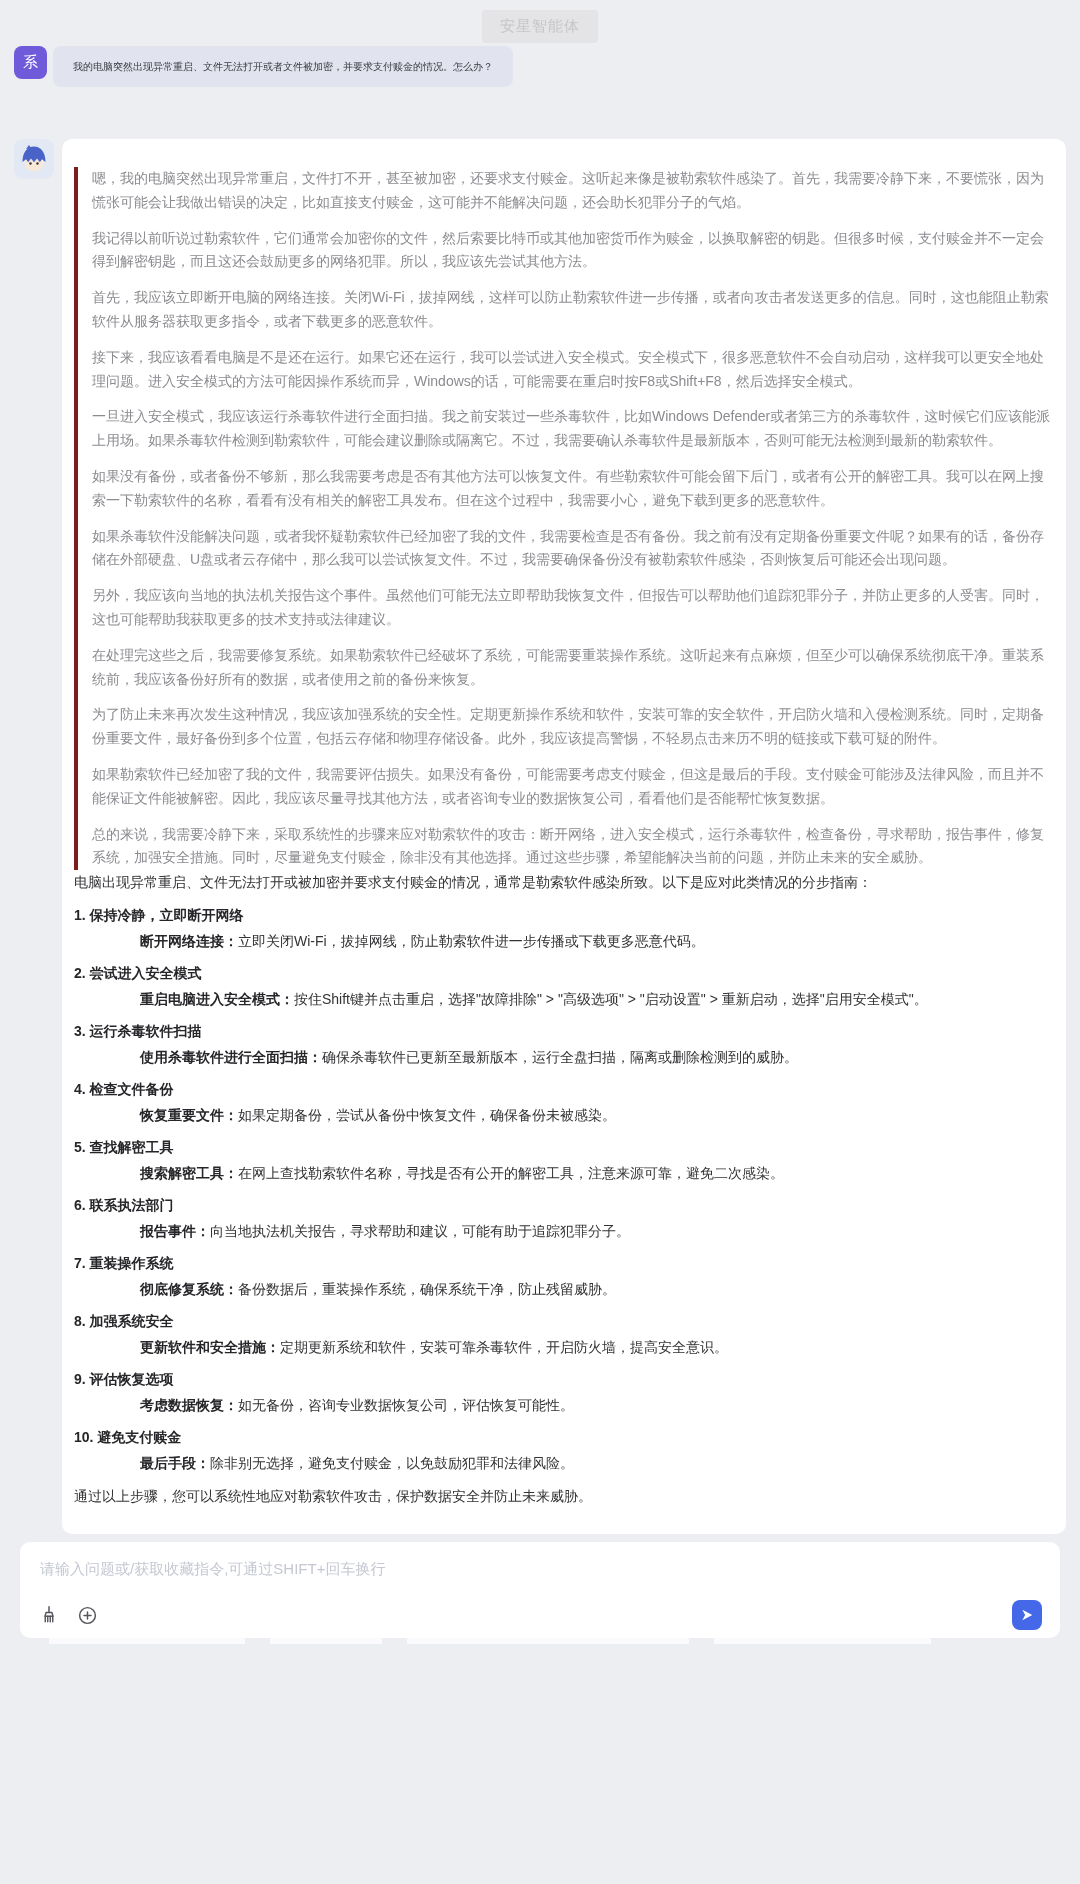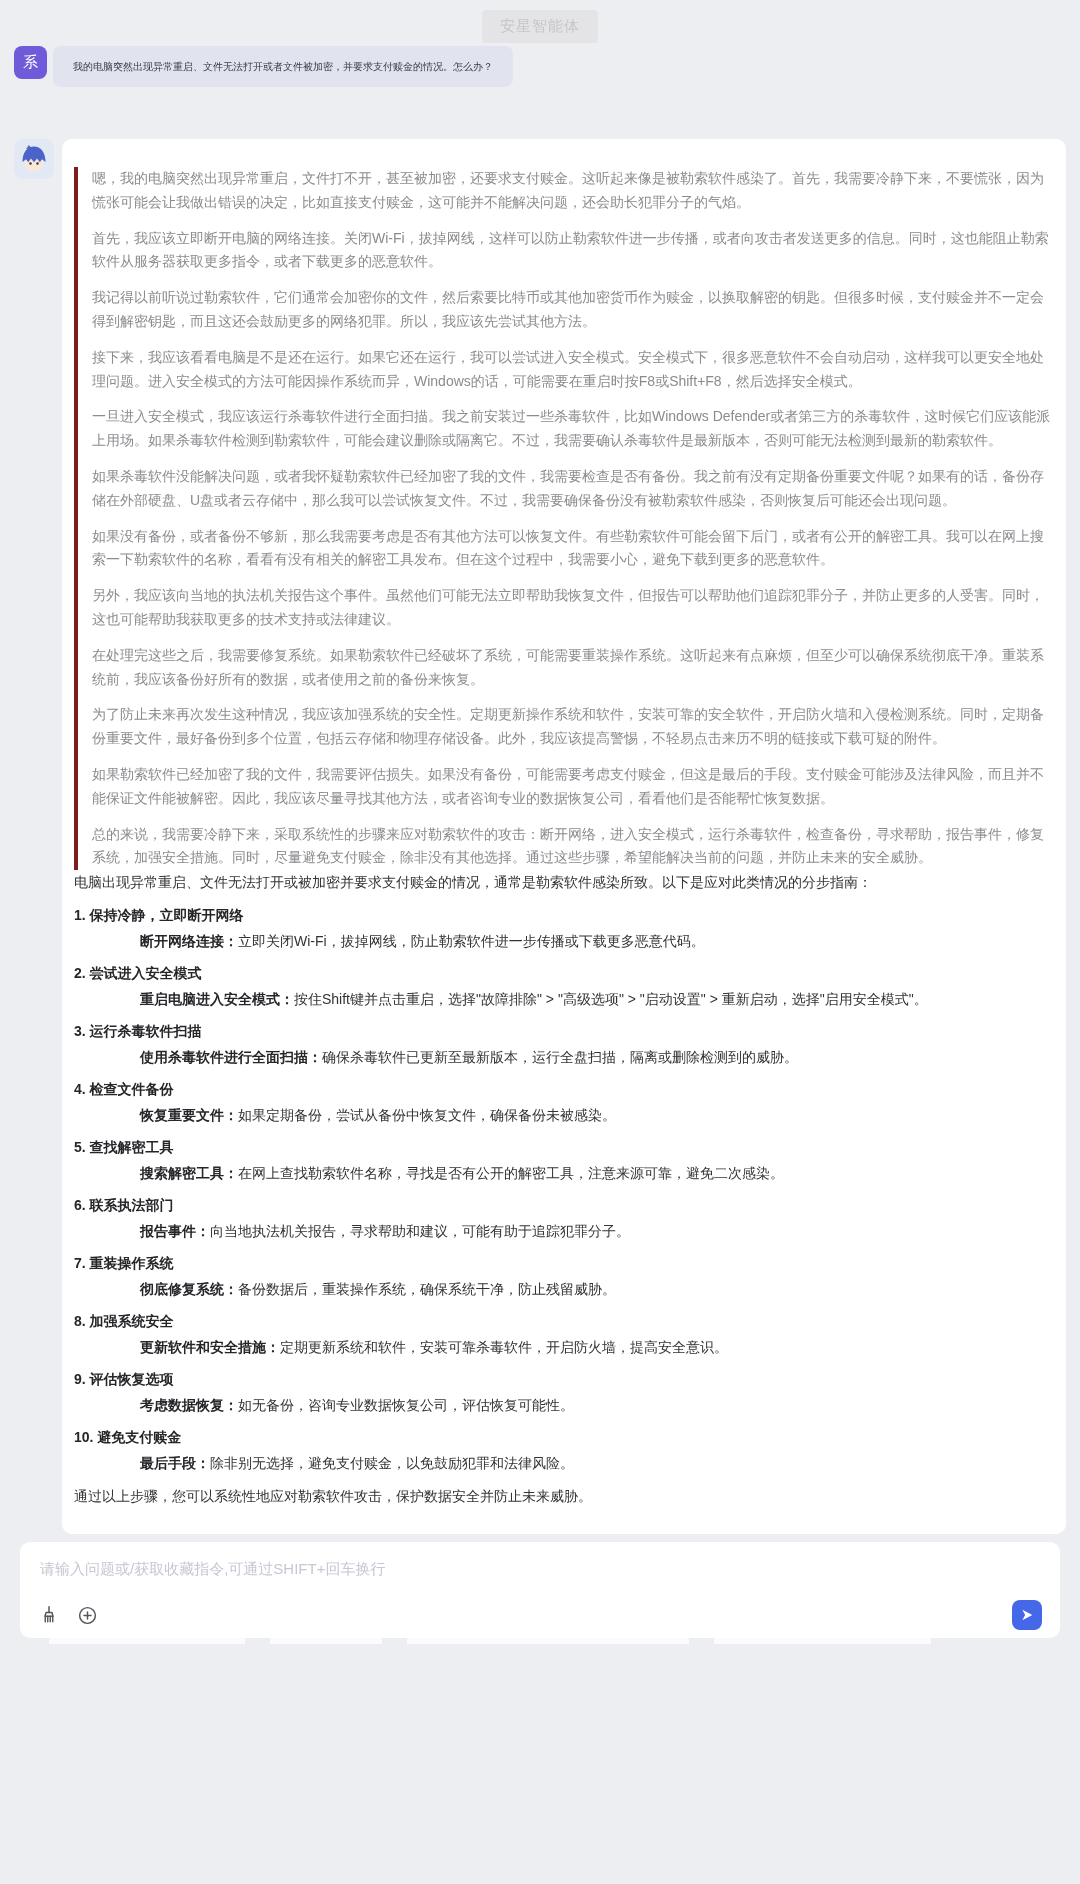--- a/index.html
+++ b/index.html
@@ -115,31 +115,31 @@
         <path d="M12 10l3-4 2 3z" fill="#4a63c8"></path>
       </svg>
     </div>
 
     <div class="assistant-card">
 
       <div class="thinking">
 
           <p class="think-p">嗯，我的电脑突然出现异常重启，文件打不开，甚至被加密，还要求支付赎金。这听起来像是被勒索软件感染了。首先，我需要冷静下来，不要慌张，因为慌张可能会让我做出错误的决定，比如直接支付赎金，这可能并不能解决问题，还会助长犯罪分子的气焰。</p>
 
+          <p class="think-p">我记得以前听说过勒索软件，它们通常会加密你的文件，然后索要比特币或其他加密货币作为赎金，以换取解密的钥匙。但很多时候，支付赎金并不一定会得到解密钥匙，而且这还会鼓励更多的网络犯罪。所以，我应该先尝试其他方法。</p>
+
           <p class="think-p">首先，我应该立即断开电脑的网络连接。关闭Wi-Fi，拔掉网线，这样可以防止勒索软件进一步传播，或者向攻击者发送更多的信息。同时，这也能阻止勒索软件从服务器获取更多指令，或者下载更多的恶意软件。</p>
 
-          <p class="think-p">我记得以前听说过勒索软件，它们通常会加密你的文件，然后索要比特币或其他加密货币作为赎金，以换取解密的钥匙。但很多时候，支付赎金并不一定会得到解密钥匙，而且这还会鼓励更多的网络犯罪。所以，我应该先尝试其他方法。</p>
-
           <p class="think-p">接下来，我应该看看电脑是不是还在运行。如果它还在运行，我可以尝试进入安全模式。安全模式下，很多恶意软件不会自动启动，这样我可以更安全地处理问题。进入安全模式的方法可能因操作系统而异，Windows的话，可能需要在重启时按F8或Shift+F8，然后选择安全模式。</p>
 
           <p class="think-p">一旦进入安全模式，我应该运行杀毒软件进行全面扫描。我之前安装过一些杀毒软件，比如Windows Defender或者第三方的杀毒软件，这时候它们应该能派上用场。如果杀毒软件检测到勒索软件，可能会建议删除或隔离它。不过，我需要确认杀毒软件是最新版本，否则可能无法检测到最新的勒索软件。</p>
 
+          <p class="think-p">如果没有备份，或者备份不够新，那么我需要考虑是否有其他方法可以恢复文件。有些勒索软件可能会留下后门，或者有公开的解密工具。我可以在网上搜索一下勒索软件的名称，看看有没有相关的解密工具发布。但在这个过程中，我需要小心，避免下载到更多的恶意软件。</p>
+
           <p class="think-p">如果杀毒软件没能解决问题，或者我怀疑勒索软件已经加密了我的文件，我需要检查是否有备份。我之前有没有定期备份重要文件呢？如果有的话，备份存储在外部硬盘、U盘或者云存储中，那么我可以尝试恢复文件。不过，我需要确保备份没有被勒索软件感染，否则恢复后可能还会出现问题。</p>
-
-          <p class="think-p">如果没有备份，或者备份不够新，那么我需要考虑是否有其他方法可以恢复文件。有些勒索软件可能会留下后门，或者有公开的解密工具。我可以在网上搜索一下勒索软件的名称，看看有没有相关的解密工具发布。但在这个过程中，我需要小心，避免下载到更多的恶意软件。</p>
 
           <p class="think-p">另外，我应该向当地的执法机关报告这个事件。虽然他们可能无法立即帮助我恢复文件，但报告可以帮助他们追踪犯罪分子，并防止更多的人受害。同时，这也可能帮助我获取更多的技术支持或法律建议。</p>
 
           <p class="think-p">在处理完这些之后，我需要修复系统。如果勒索软件已经破坏了系统，可能需要重装操作系统。这听起来有点麻烦，但至少可以确保系统彻底干净。重装系统前，我应该备份好所有的数据，或者使用之前的备份来恢复。</p>
 
           <p class="think-p">为了防止未来再次发生这种情况，我应该加强系统的安全性。定期更新操作系统和软件，安装可靠的安全软件，开启防火墙和入侵检测系统。同时，定期备份重要文件，最好备份到多个位置，包括云存储和物理存储设备。此外，我应该提高警惕，不轻易点击来历不明的链接或下载可疑的附件。</p>
 
           <p class="think-p">如果勒索软件已经加密了我的文件，我需要评估损失。如果没有备份，可能需要考虑支付赎金，但这是最后的手段。支付赎金可能涉及法律风险，而且并不能保证文件能被解密。因此，我应该尽量寻找其他方法，或者咨询专业的数据恢复公司，看看他们是否能帮忙恢复数据。</p>
 
           <p class="think-p">总的来说，我需要冷静下来，采取系统性的步骤来应对勒索软件的攻击：断开网络，进入安全模式，运行杀毒软件，检查备份，寻求帮助，报告事件，修复系统，加强安全措施。同时，尽量避免支付赎金，除非没有其他选择。通过这些步骤，希望能解决当前的问题，并防止未来的安全威胁。</p>

